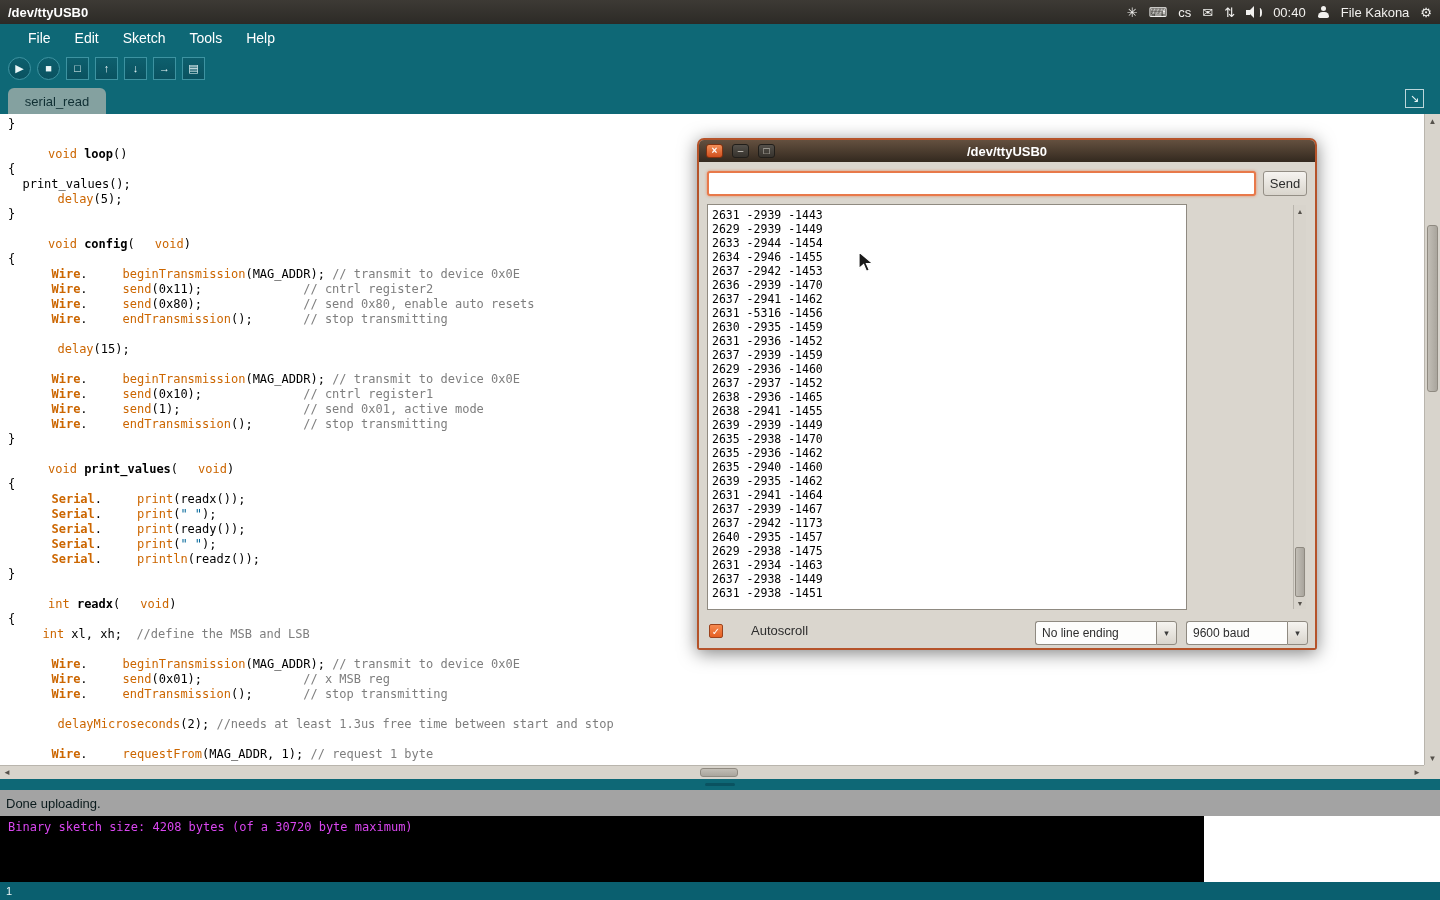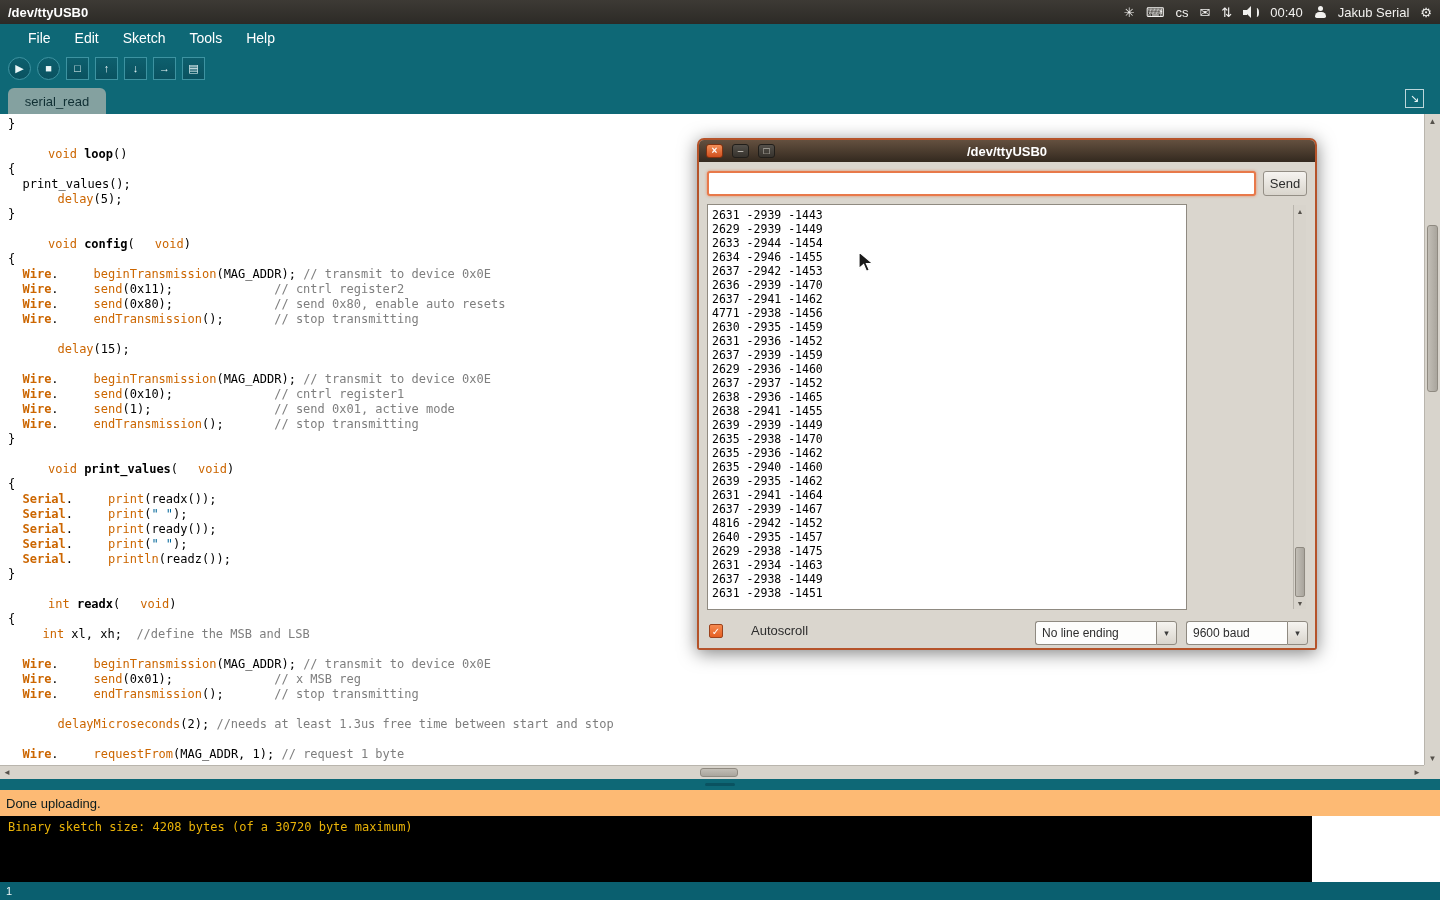--- a/index.html
+++ b/index.html
@@ -60,21 +60,21 @@
 
   
   .editor {
     position:absolute; left:0; top:114px; width:1424px; height:651px;
     background:#fff; overflow:hidden; padding:3px 0 0 8px;
     font-family:"DejaVu Sans Mono","Liberation Mono",monospace;
     font-size:12px; line-height:15px; color:#000; cursor:text;
   }
   .code-line { height:15px; white-space:pre; }
   .tok-k { color:#CC6600;margin-left:20px; }
-  .tok-b { color:#CC6600; font-weight:bold; }
+  .tok-b { color:#CC6600; font-weight:bold;margin-left:29px; }
   .tok-f { color:#CC6600;margin-left:35px; }
   .tok-d { color:#000; font-weight:bold; }
   .tok-c { color:#7E7E7E; }
   .tok-s { color:#006699; }
 
   
   .vscroll { position:absolute; right:0; top:114px; width:16px; height:651px;
     background:#d8d4cc; border-left:1px solid #b9b5ad; }
   .vscroll .arrow { position:absolute; left:0; width:15px; height:14px; color:#55514b;
     font-size:8px; display:flex; align-items:center; justify-content:center; cursor:pointer; }
@@ -88,23 +88,23 @@
   .hscroll .arrow.left { left:0; } .hscroll .arrow.right { right:0; }
   .hthumb { position:absolute; left:700px; top:2px; width:38px; height:9px;
     background:linear-gradient(#c2beb6,#a9a59d); border:1px solid #8f8a81; border-radius:3px; cursor:grab; }
   .scroll-corner { position:absolute; right:0; top:765px; width:16px; height:14px; background:#d8d4cc; }
 
   
   .splitter { position:absolute; left:0; top:779px; width:1440px; height:11px; background:#0e6876; }
   .splitter-handle { position:absolute; left:705px; top:4px; width:30px; height:3px;
     background:#0a5260; border-radius:2px; cursor:row-resize; }
   .statusbar { position:absolute; left:0; top:790px; width:1440px; height:26px;
-    background:#fdba74; color:#0b1b1d; font-size:13px; display:flex; align-items:center; padding-left:6px; }
-  .console { position:absolute; left:0; top:816px; width:1312px; height:66px; background:#000;
-    color:#eab308; font-family:"DejaVu Sans Mono","Liberation Mono",monospace; font-size:12px;
+    background:#a3a3a3; color:#0b1b1d; font-size:13px; display:flex; align-items:center; padding-left:6px; }
+  .console { position:absolute; left:0; top:816px; width:1204px; height:66px; background:#000;
+    color:#d946ef; font-family:"DejaVu Sans Mono","Liberation Mono",monospace; font-size:12px;
     padding:4px 8px; }
   .footer { position:absolute; left:0; top:882px; width:1440px; height:18px; background:#0a5f6f;
     color:#eef6f7; font-size:11px; display:flex; align-items:center; padding-left:6px; }
 
   
   .serial-window {
     position:absolute; left:697px; top:138px; width:620px; height:512px; z-index:10;
     border:2px solid #b5532a; border-radius:7px 7px 3px 3px;
     background:#dad6ce; box-shadow:0 3px 18px rgba(0,0,0,0.5);
   }
@@ -181,21 +181,21 @@
       <span class="picon">cs</span>
       <span class="picon">✉</span>
       <span class="picon">⇅</span>
       <span class="volume-icon">
         <span class="vol-box"></span>
         <span class="vol-cone"></span>
         <span class="vol-wave"></span>
       </span>
       <span class="picon">00:40</span>
       <span class="user-icon"></span>
-      <span class="picon">Jakub Serial</span>
+      <span class="picon">File Kakona</span>
       <span class="picon">⚙</span>
     </span>
   </div>
 
   <div class="ide-header">
     <div class="menubar">
         <span class="menu-item">File</span>
         <span class="menu-item">Edit</span>
         <span class="menu-item">Sketch</span>
         <span class="menu-item">Tools</span>
@@ -324,36 +324,36 @@
       <input class="sm-input" type="text" value="" style="">
       <button class="sm-send">Send</button>
       <div class="sm-output">
           <div class="serial-line">2631 -2939 -1443</div>
           <div class="serial-line">2629 -2939 -1449</div>
           <div class="serial-line">2633 -2944 -1454</div>
           <div class="serial-line">2634 -2946 -1455</div>
           <div class="serial-line">2637 -2942 -1453</div>
           <div class="serial-line">2636 -2939 -1470</div>
           <div class="serial-line">2637 -2941 -1462</div>
-          <div class="serial-line">4771 -2938 -1456</div>
+          <div class="serial-line">2631 -5316 -1456</div>
           <div class="serial-line">2630 -2935 -1459</div>
           <div class="serial-line">2631 -2936 -1452</div>
           <div class="serial-line">2637 -2939 -1459</div>
           <div class="serial-line">2629 -2936 -1460</div>
           <div class="serial-line">2637 -2937 -1452</div>
           <div class="serial-line">2638 -2936 -1465</div>
           <div class="serial-line">2638 -2941 -1455</div>
           <div class="serial-line">2639 -2939 -1449</div>
           <div class="serial-line">2635 -2938 -1470</div>
           <div class="serial-line">2635 -2936 -1462</div>
           <div class="serial-line">2635 -2940 -1460</div>
           <div class="serial-line">2639 -2935 -1462</div>
           <div class="serial-line">2631 -2941 -1464</div>
           <div class="serial-line">2637 -2939 -1467</div>
-          <div class="serial-line">4816 -2942 -1452</div>
+          <div class="serial-line">2637 -2942 -1173</div>
           <div class="serial-line">2640 -2935 -1457</div>
           <div class="serial-line">2629 -2938 -1475</div>
           <div class="serial-line">2631 -2934 -1463</div>
           <div class="serial-line">2637 -2938 -1449</div>
           <div class="serial-line">2631 -2938 -1451</div>
         </div>
       <div class="sm-scroll">
         <div class="arrow up">▲</div>
         <div class="sm-thumb"></div>
         <div class="arrow down">▼</div>

